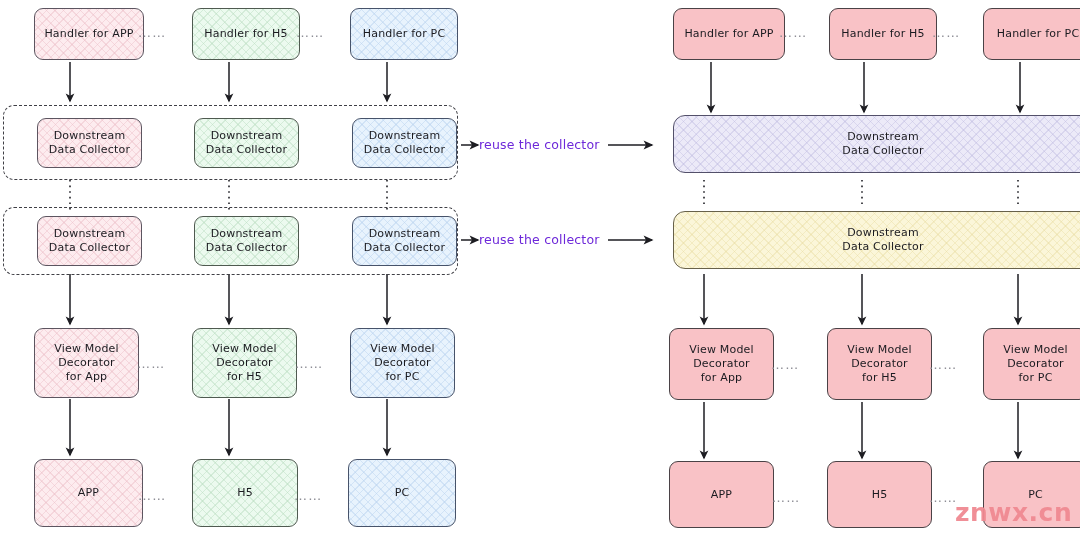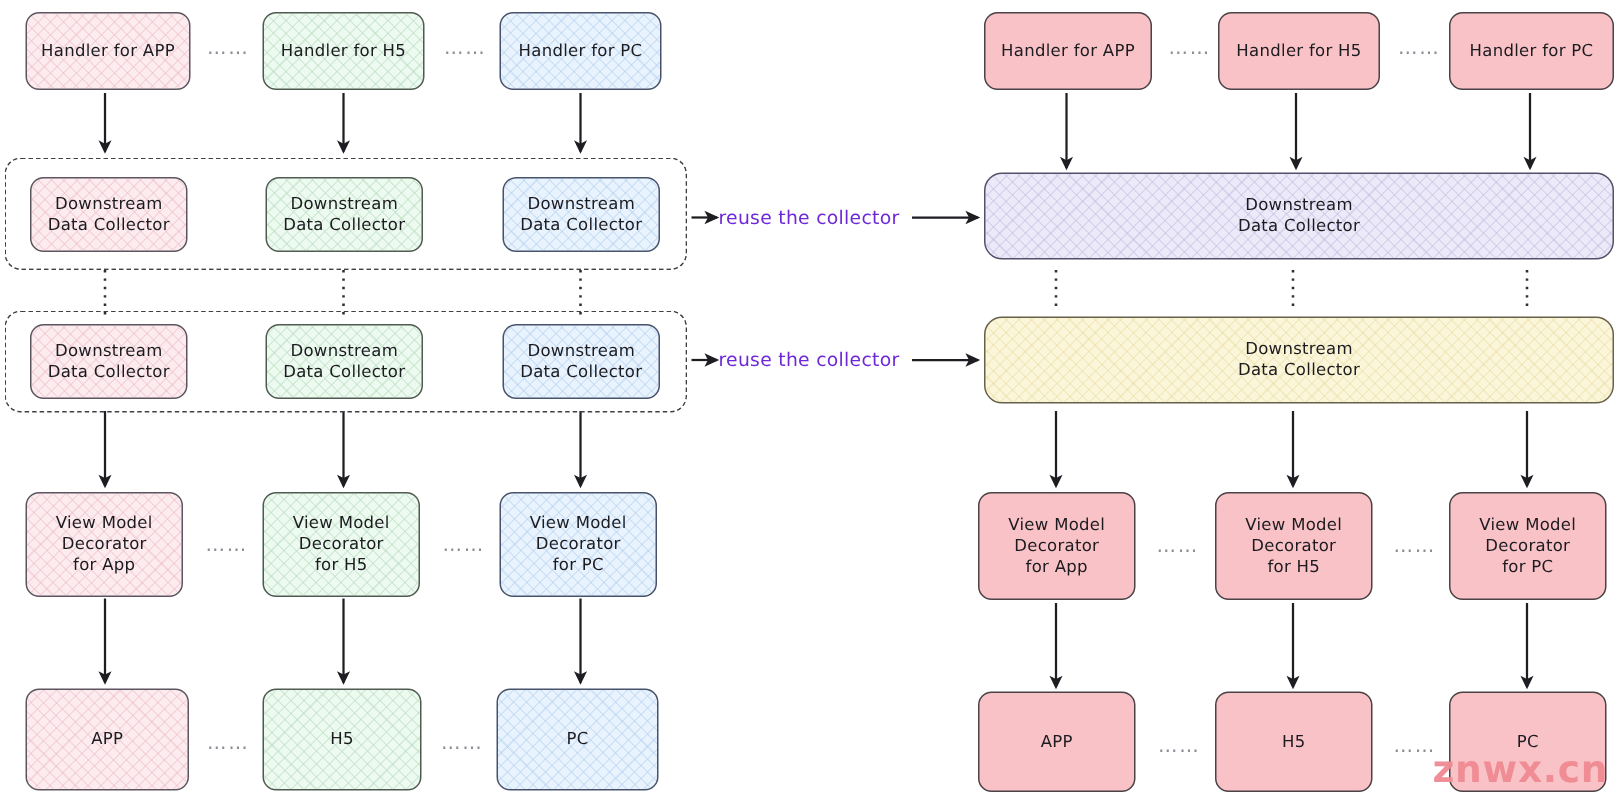--- a/index.html
+++ b/index.html
@@ -26,20 +26,21 @@
     justify-content: center;
     text-align: center;
     border-radius: 9px;
     color: #1b1b20;
     font-family: "DejaVu Sans", sans-serif;
     font-size: 11px;
     line-height: 14px;
     letter-spacing: .2px;
     white-space: pre-line;
     padding: 2px 4px;
+    margin-left: 17px;
   }
   .node.hatch-pink  { background-color: #fdecef; border: 1.4px solid #5c5560; }
   .node.hatch-green { background-color: #ecfaef; border: 1.4px solid #4f5a50; }
   .node.hatch-blue  { background-color: #e8f3fd; border: 1.4px solid #47536a; }
   .node.solid-pink  { background-color: #f9c2c6; border: 1.6px solid #4a4246; }
   .node.hatch-purple{ background-color: #eceaf8; border: 1.5px solid #53506a; }
   .node.hatch-yellow{ background-color: #fbf6d9; border: 1.5px solid #67614a; }
 
   
   .node.hatch-pink::before, .node.hatch-green::before,

